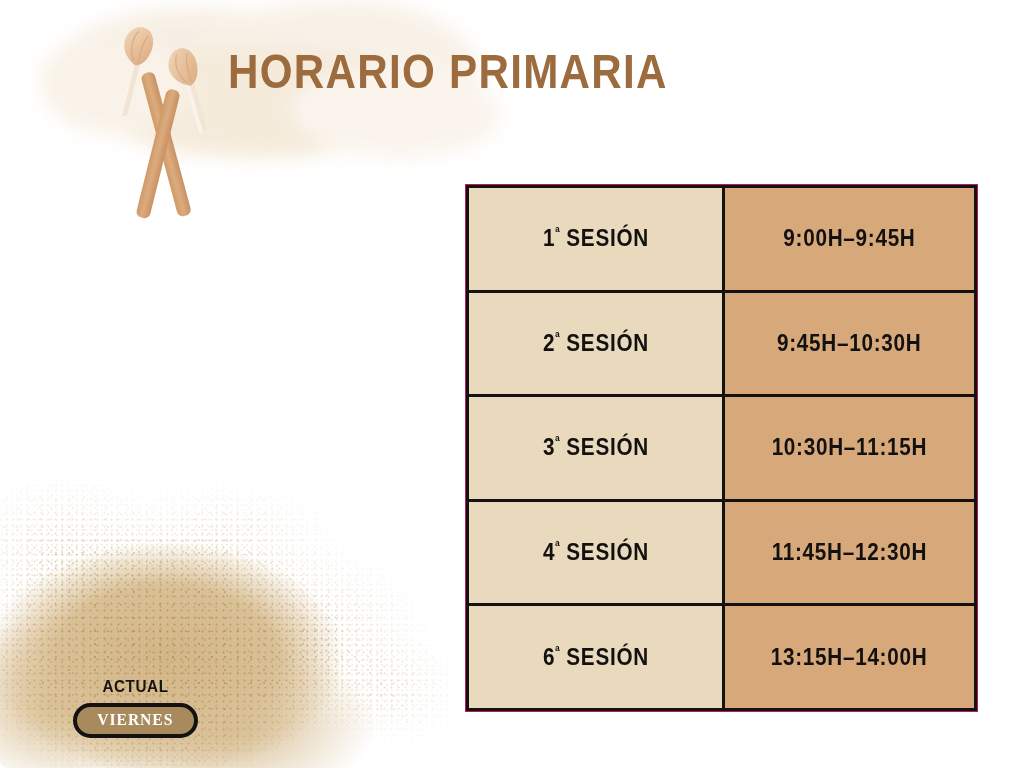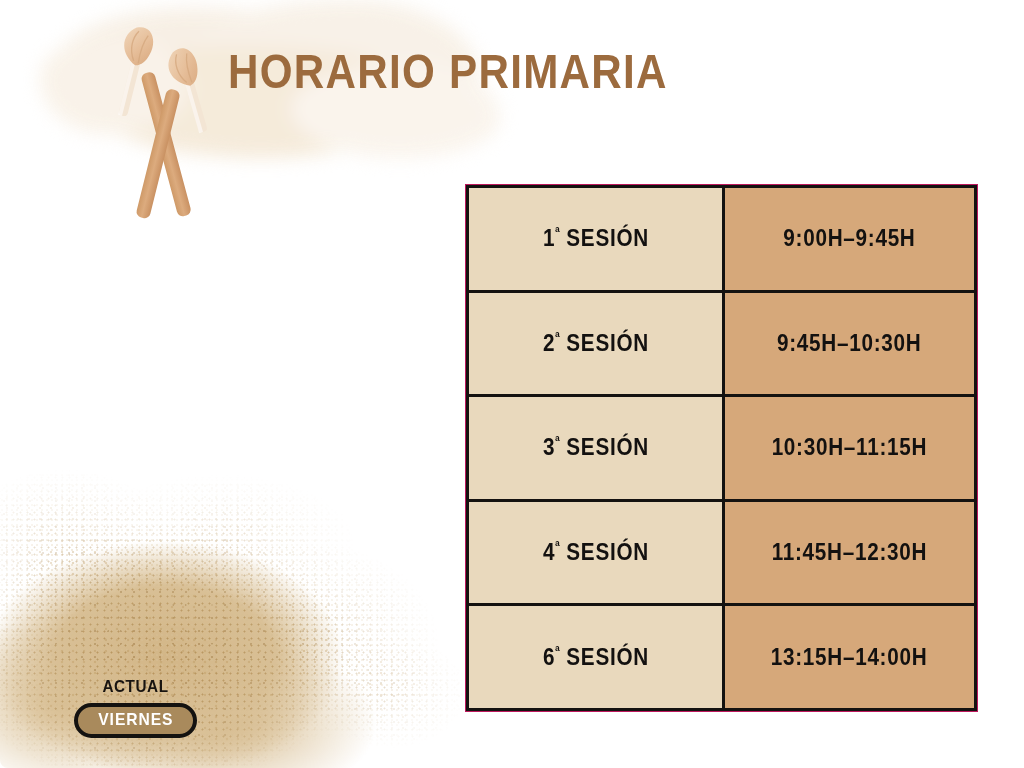--- a/index.html
+++ b/index.html
@@ -136,21 +136,21 @@
   }
   .day-pill {
     margin-top: 7px;
     display: inline-block;
     min-width: 104px;
     padding: 4px 17px 5px;
     background: #a98a5c;
     border: 4px solid #141210;
     border-radius: 999px;
     color: #ffffff;
-    font-family: Liberation Sans, sans-serif;
+    font-family: Liberation Serif, serif;
     font-weight: 700;
     font-size: 17px;
     letter-spacing: 1px;
     line-height: 18px;
     text-transform: uppercase;
     box-sizing: border-box;
   }
   .day-pill span { display:inline-block; transform: scaleX(.92); }
 
   

